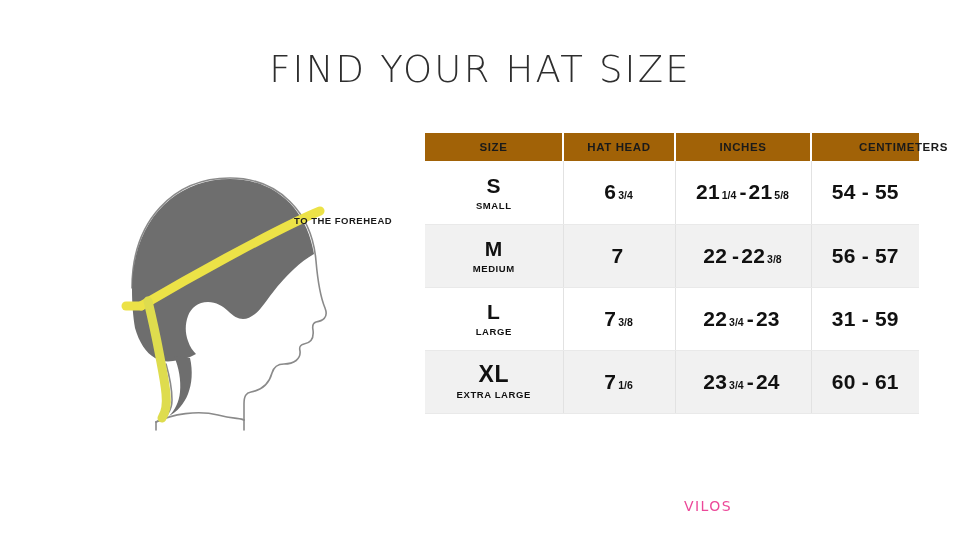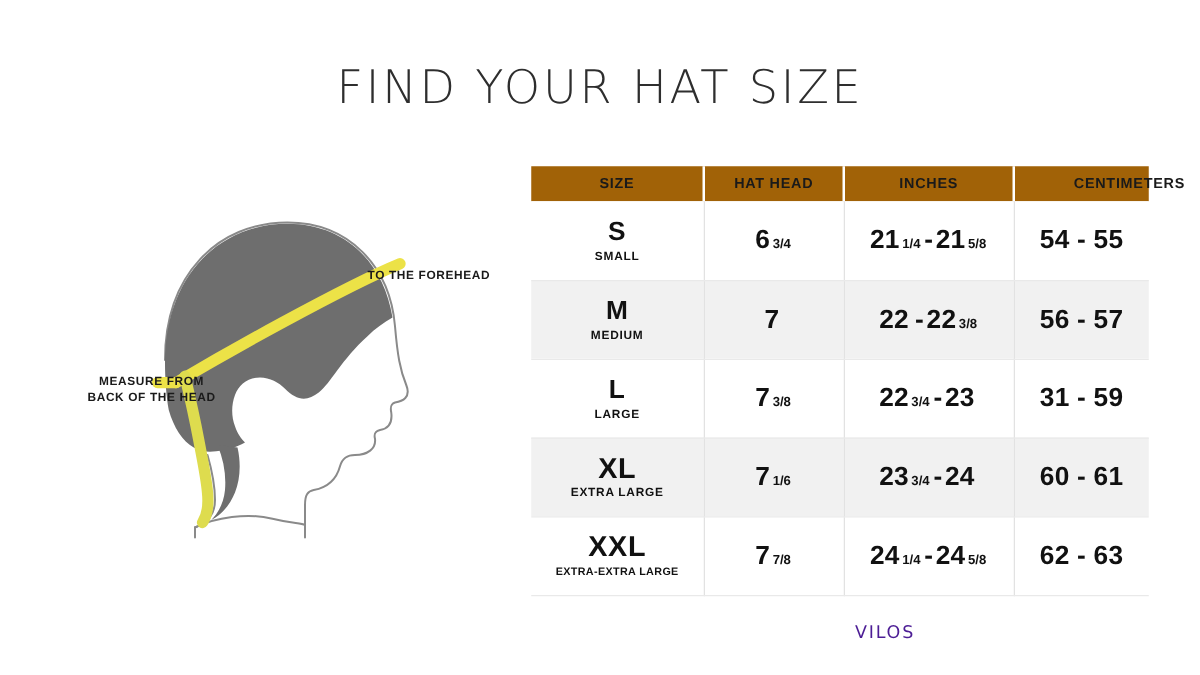--- a/index.html
+++ b/index.html
@@ -139,21 +139,21 @@
 
   
   .brand {
     position: absolute;
     right: 36px;
     bottom: 26px;
     font-family: "DejaVu Sans", sans-serif;
     font-weight: 400;
     font-size: 14px;
     letter-spacing: 1.4px;
-    color: #4c1d95;
+    color: #ec4899;
   }
 </style>
 </head>
 <body>
 
 <div id="stage">
 
   <div class="page-title">FIND YOUR HAT SIZE</div>
 
   <div class="illustration">
@@ -212,24 +212,20 @@
         <path d="M100,133
                  C104,150 108,168 111,184
                  C114,200 117,214 118,226
                  C119,236 118,244 114,250" fill="none" stroke="#dedc4e" stroke-width="9" stroke-linecap="round"></path>
       </g>
     </svg>
   </div>
 
   <div class="callout callout-forehead">TO THE FOREHEAD</div>
 
-  <div class="callout callout-back">
-    <span>MEASURE FROM</span><br>
-    <span>BACK OF THE HEAD</span>
-  </div>
 
   <table class="size-table">
     <colgroup>
       <col class="c-size">
         <col class="c-hat">
         <col class="c-in">
         <col class="c-cm">
     </colgroup>
     <thead>
       <tr>
@@ -298,34 +294,19 @@
           <span class="val"><span>7</span><span class="frac">1/6</span></span>
         </td>
         <td>
           <span class="val"><span>23</span><span class="frac">3/4</span><span class="dash">-</span><span>24</span><span class="frac"></span></span>
         </td>
         <td>
           <span class="val">60 - 61</span>
         </td>
       </tr>
 
-      <tr class="plain">
-        <td>
-          <span class="sz-abbr">XXL</span>
-          <span class="sz-full tight">EXTRA-EXTRA LARGE</span>
-        </td>
-        <td>
-          <span class="val"><span>7</span><span class="frac">7/8</span></span>
-        </td>
-        <td>
-          <span class="val"><span>24</span><span class="frac">1/4</span><span class="dash">-</span><span>24</span><span class="frac">5/8</span></span>
-        </td>
-        <td>
-          <span class="val">62 - 63</span>
-        </td>
-      </tr>
 
     </tbody>
   </table>
 
   <div class="brand">VILOS</div>
 
 </div>
 
 </body></html>

